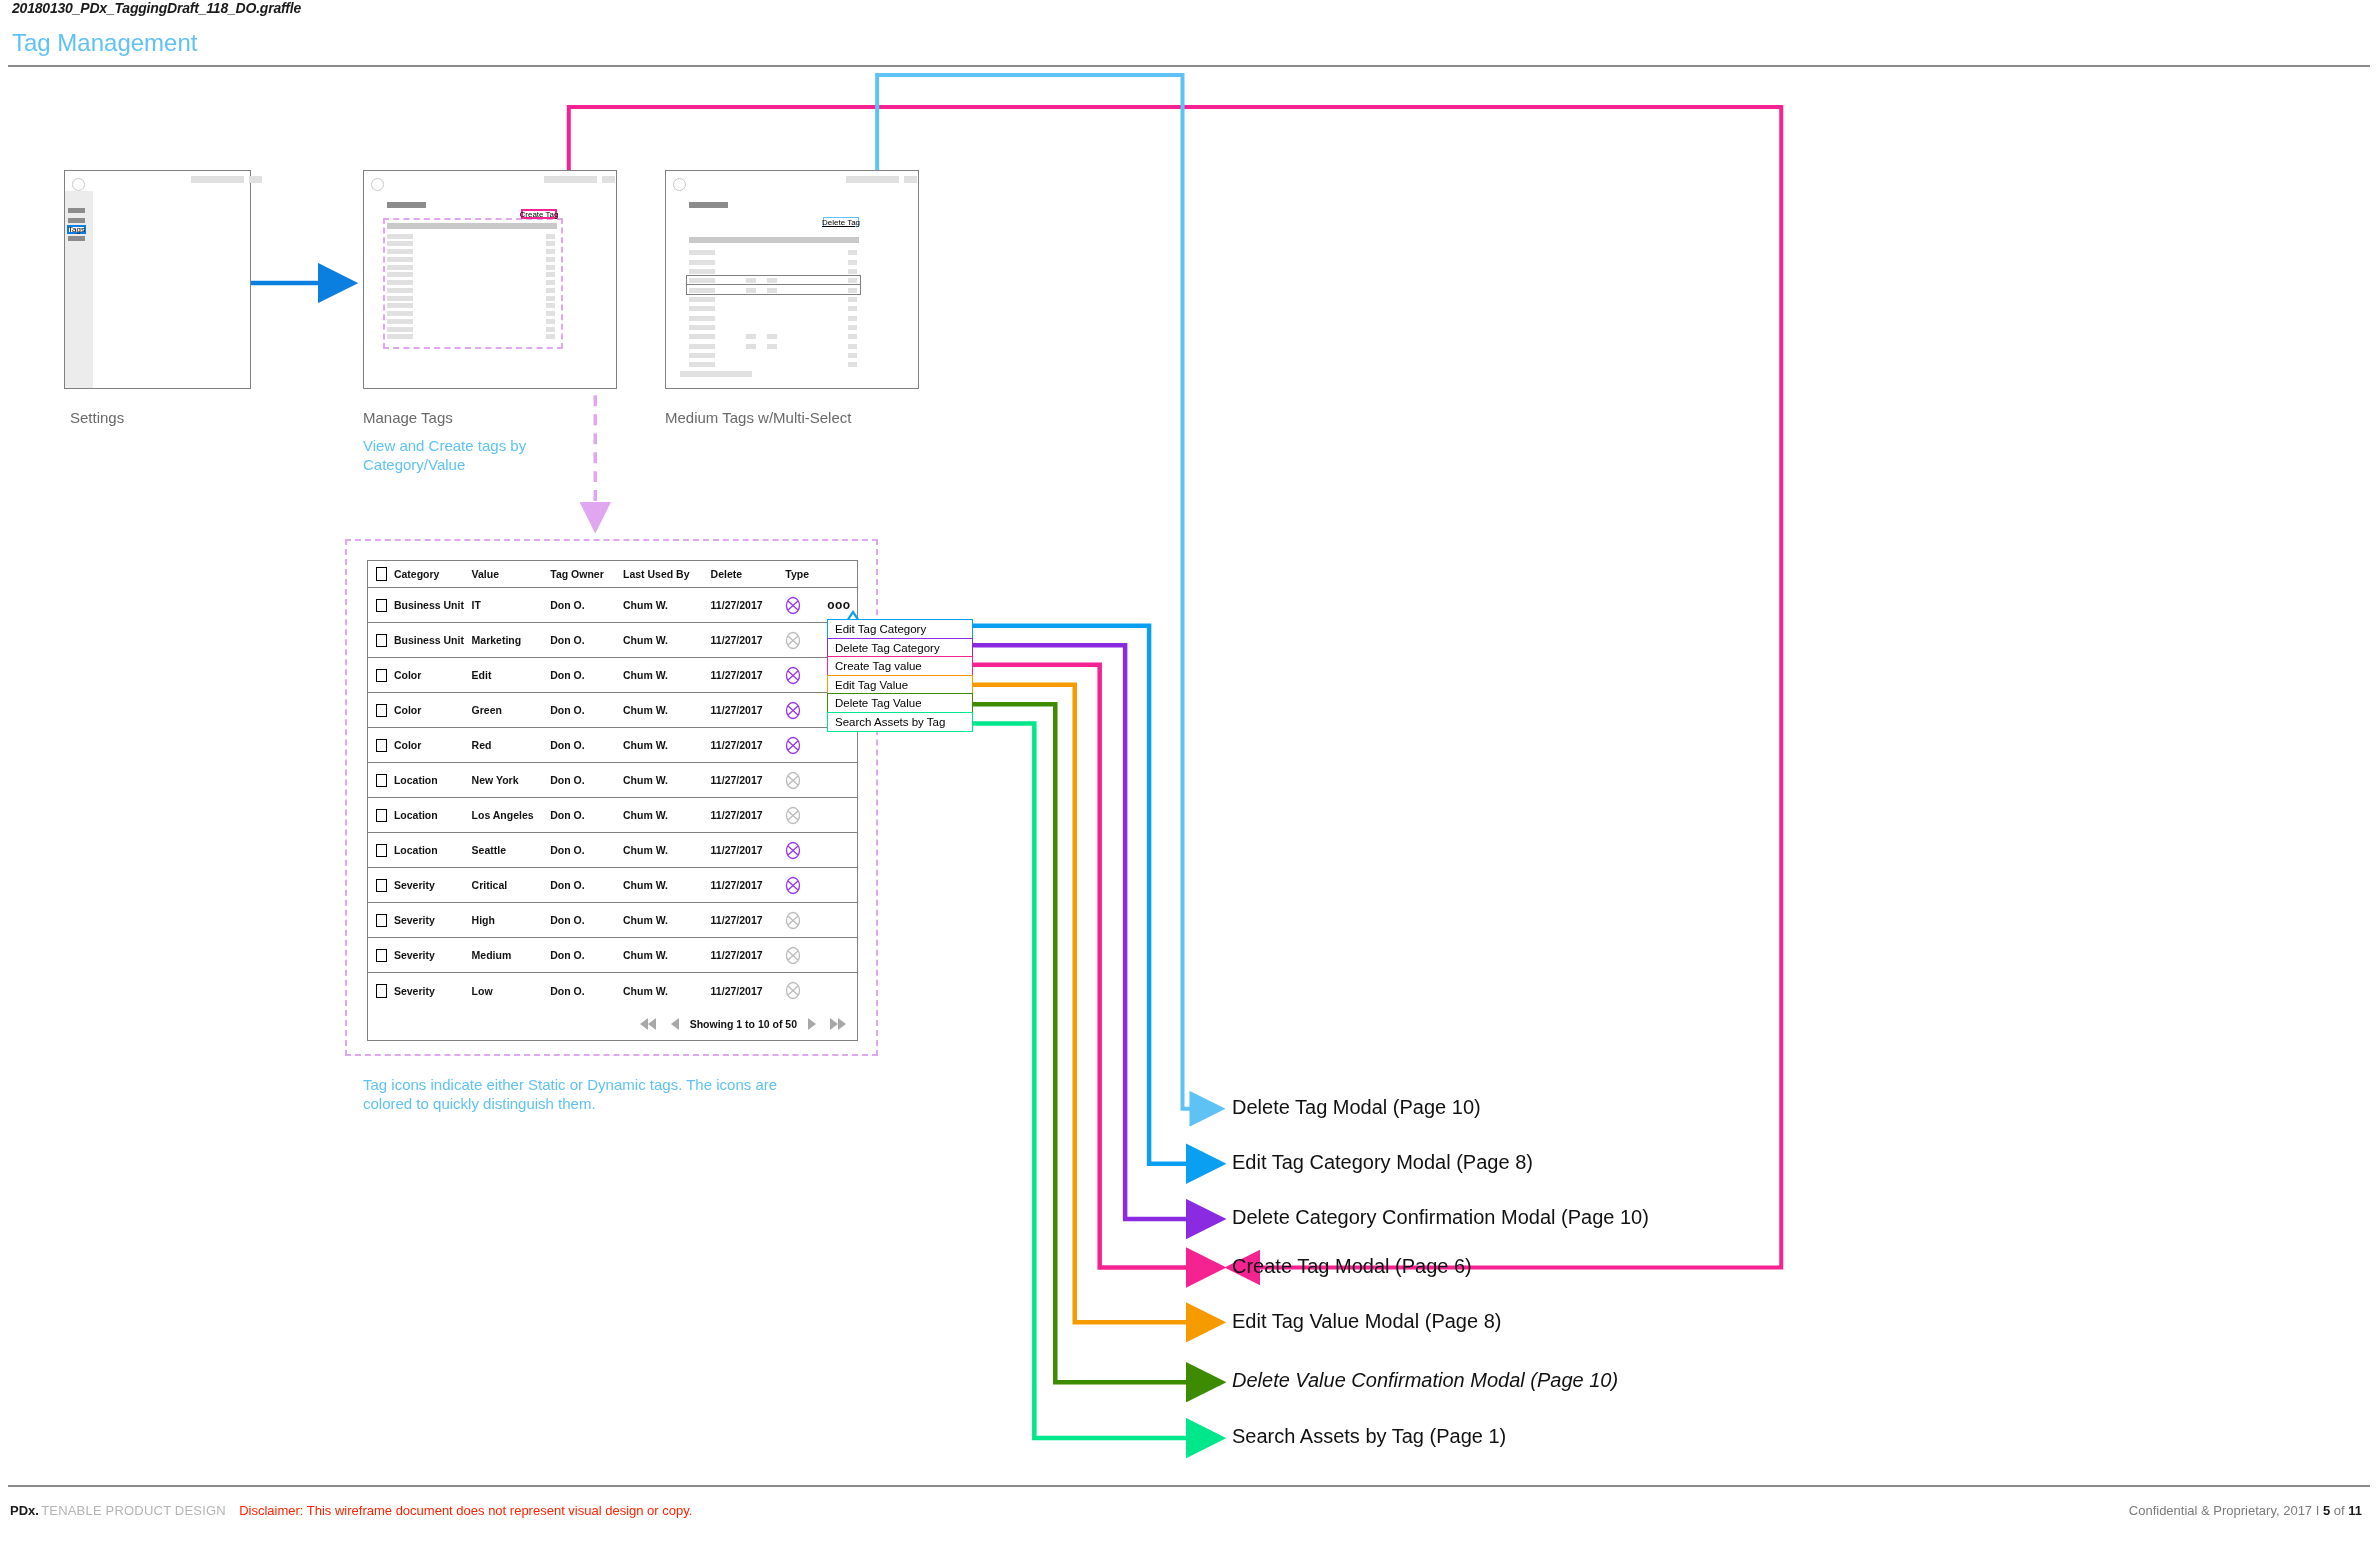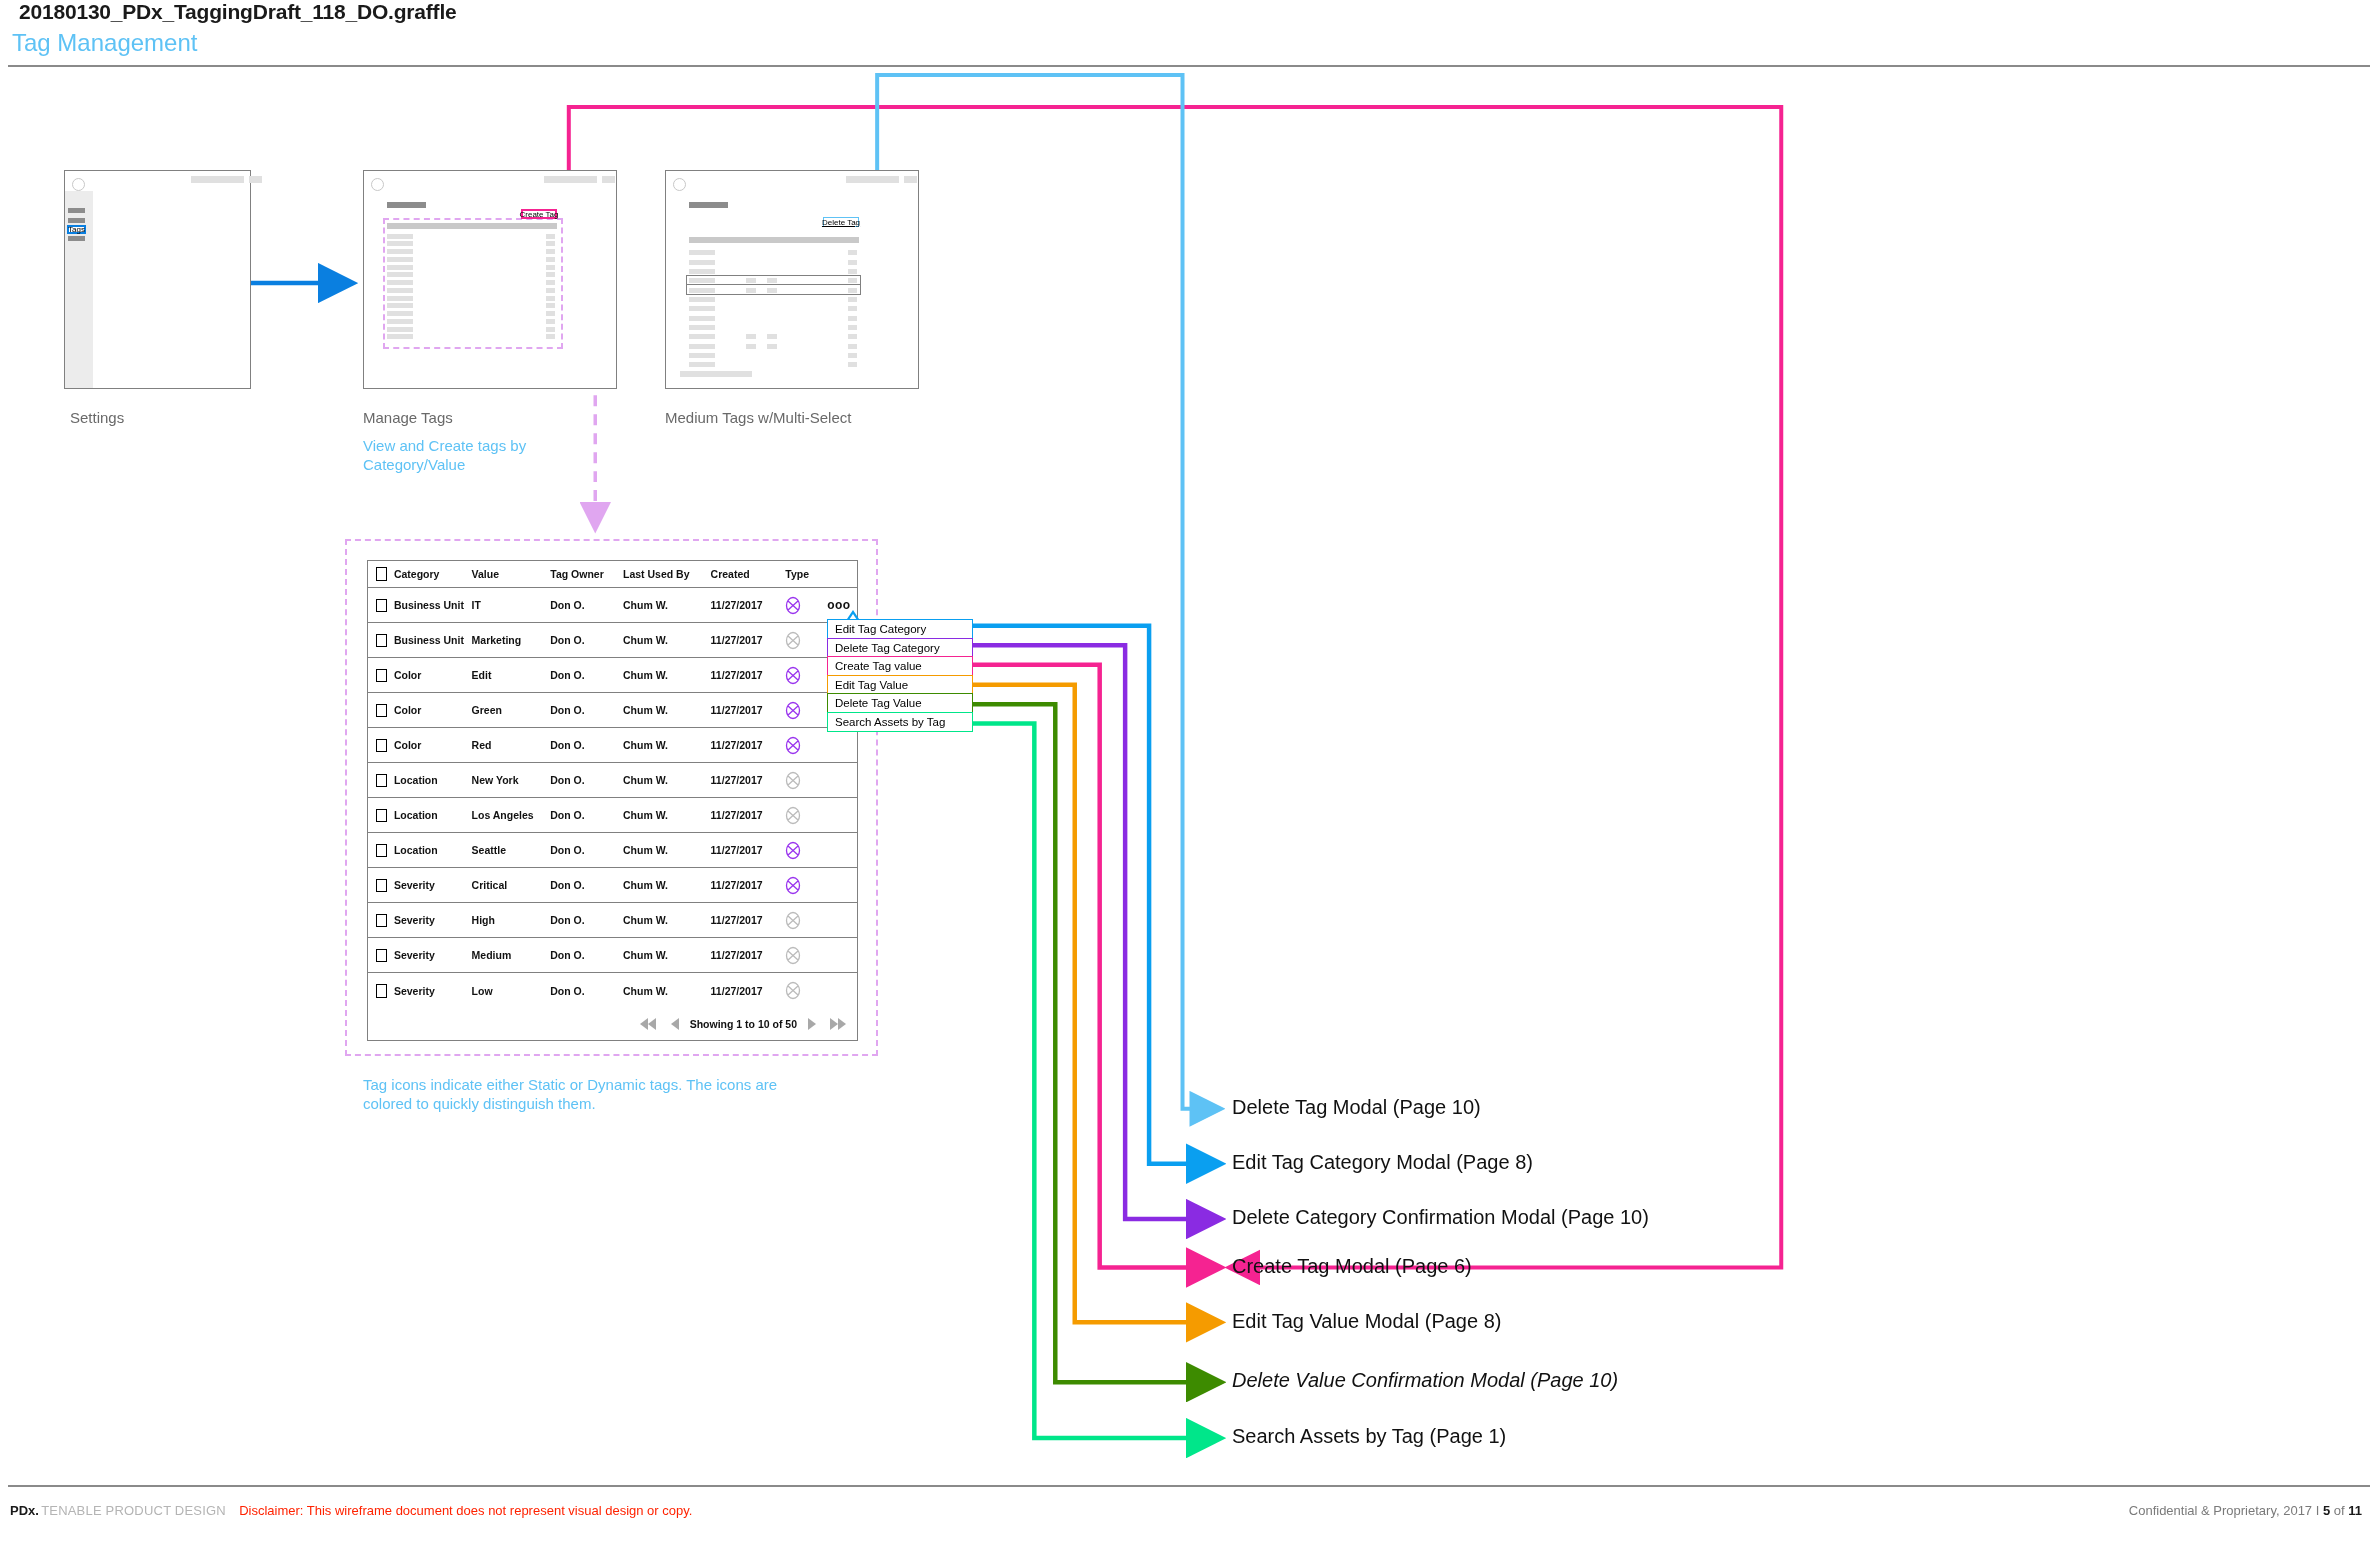--- a/index.html
+++ b/index.html
@@ -8,23 +8,23 @@
     width: 2377px; height: 1545px;
     background:#ffffff;
     font-family: "Liberation Sans", sans-serif;
     position: relative;
     overflow: hidden;
   }
   .page { position:absolute; inset:0; }
 
   
   #doc-title {
-    position:absolute; left:19px; top:0px;
-    font-size:21px; font-weight:bold; color:#1a1a1a;
-    letter-spacing:-0.2px; white-space:nowrap;
+    position:absolute; left:12px; top:0px;
+    font-size:14px; font-weight:bold; color:#1a1a1a;
+    letter-spacing:-0.2px; white-space:nowrap;font-style:italic;
   }
   #page-subtitle {
     position:absolute; left:12px; top:29px;
     font-size:24px; color:#5ec2f5; white-space:nowrap;
   }
   #header-rule {
     position:absolute; left:8px; top:65px; width:2362px; height:1.5px;
     background:#8a8a8a;
   }
 
@@ -314,21 +314,21 @@
 
   <div id="tag-table">
     <div class="trow head">
       <div class="tcell c-check">
           <div class="cbox"></div>
         </div>
       <div class="tcell c-cat">Category</div>
       <div class="tcell c-val">Value</div>
       <div class="tcell c-own">Tag Owner</div>
       <div class="tcell c-used">Last Used By</div>
-      <div class="tcell c-crt">Created</div>
+      <div class="tcell c-crt">Delete</div>
       <div class="tcell c-typ">Type</div>
       <div class="tcell c-more"></div>
     </div>
     <div id="tbody">
         <div class="trow">
           <div class="tcell c-check">
             <div class="cbox"></div>
           </div>
           <div class="tcell c-cat">Business Unit</div>
           <div class="tcell c-val">IT</div>

